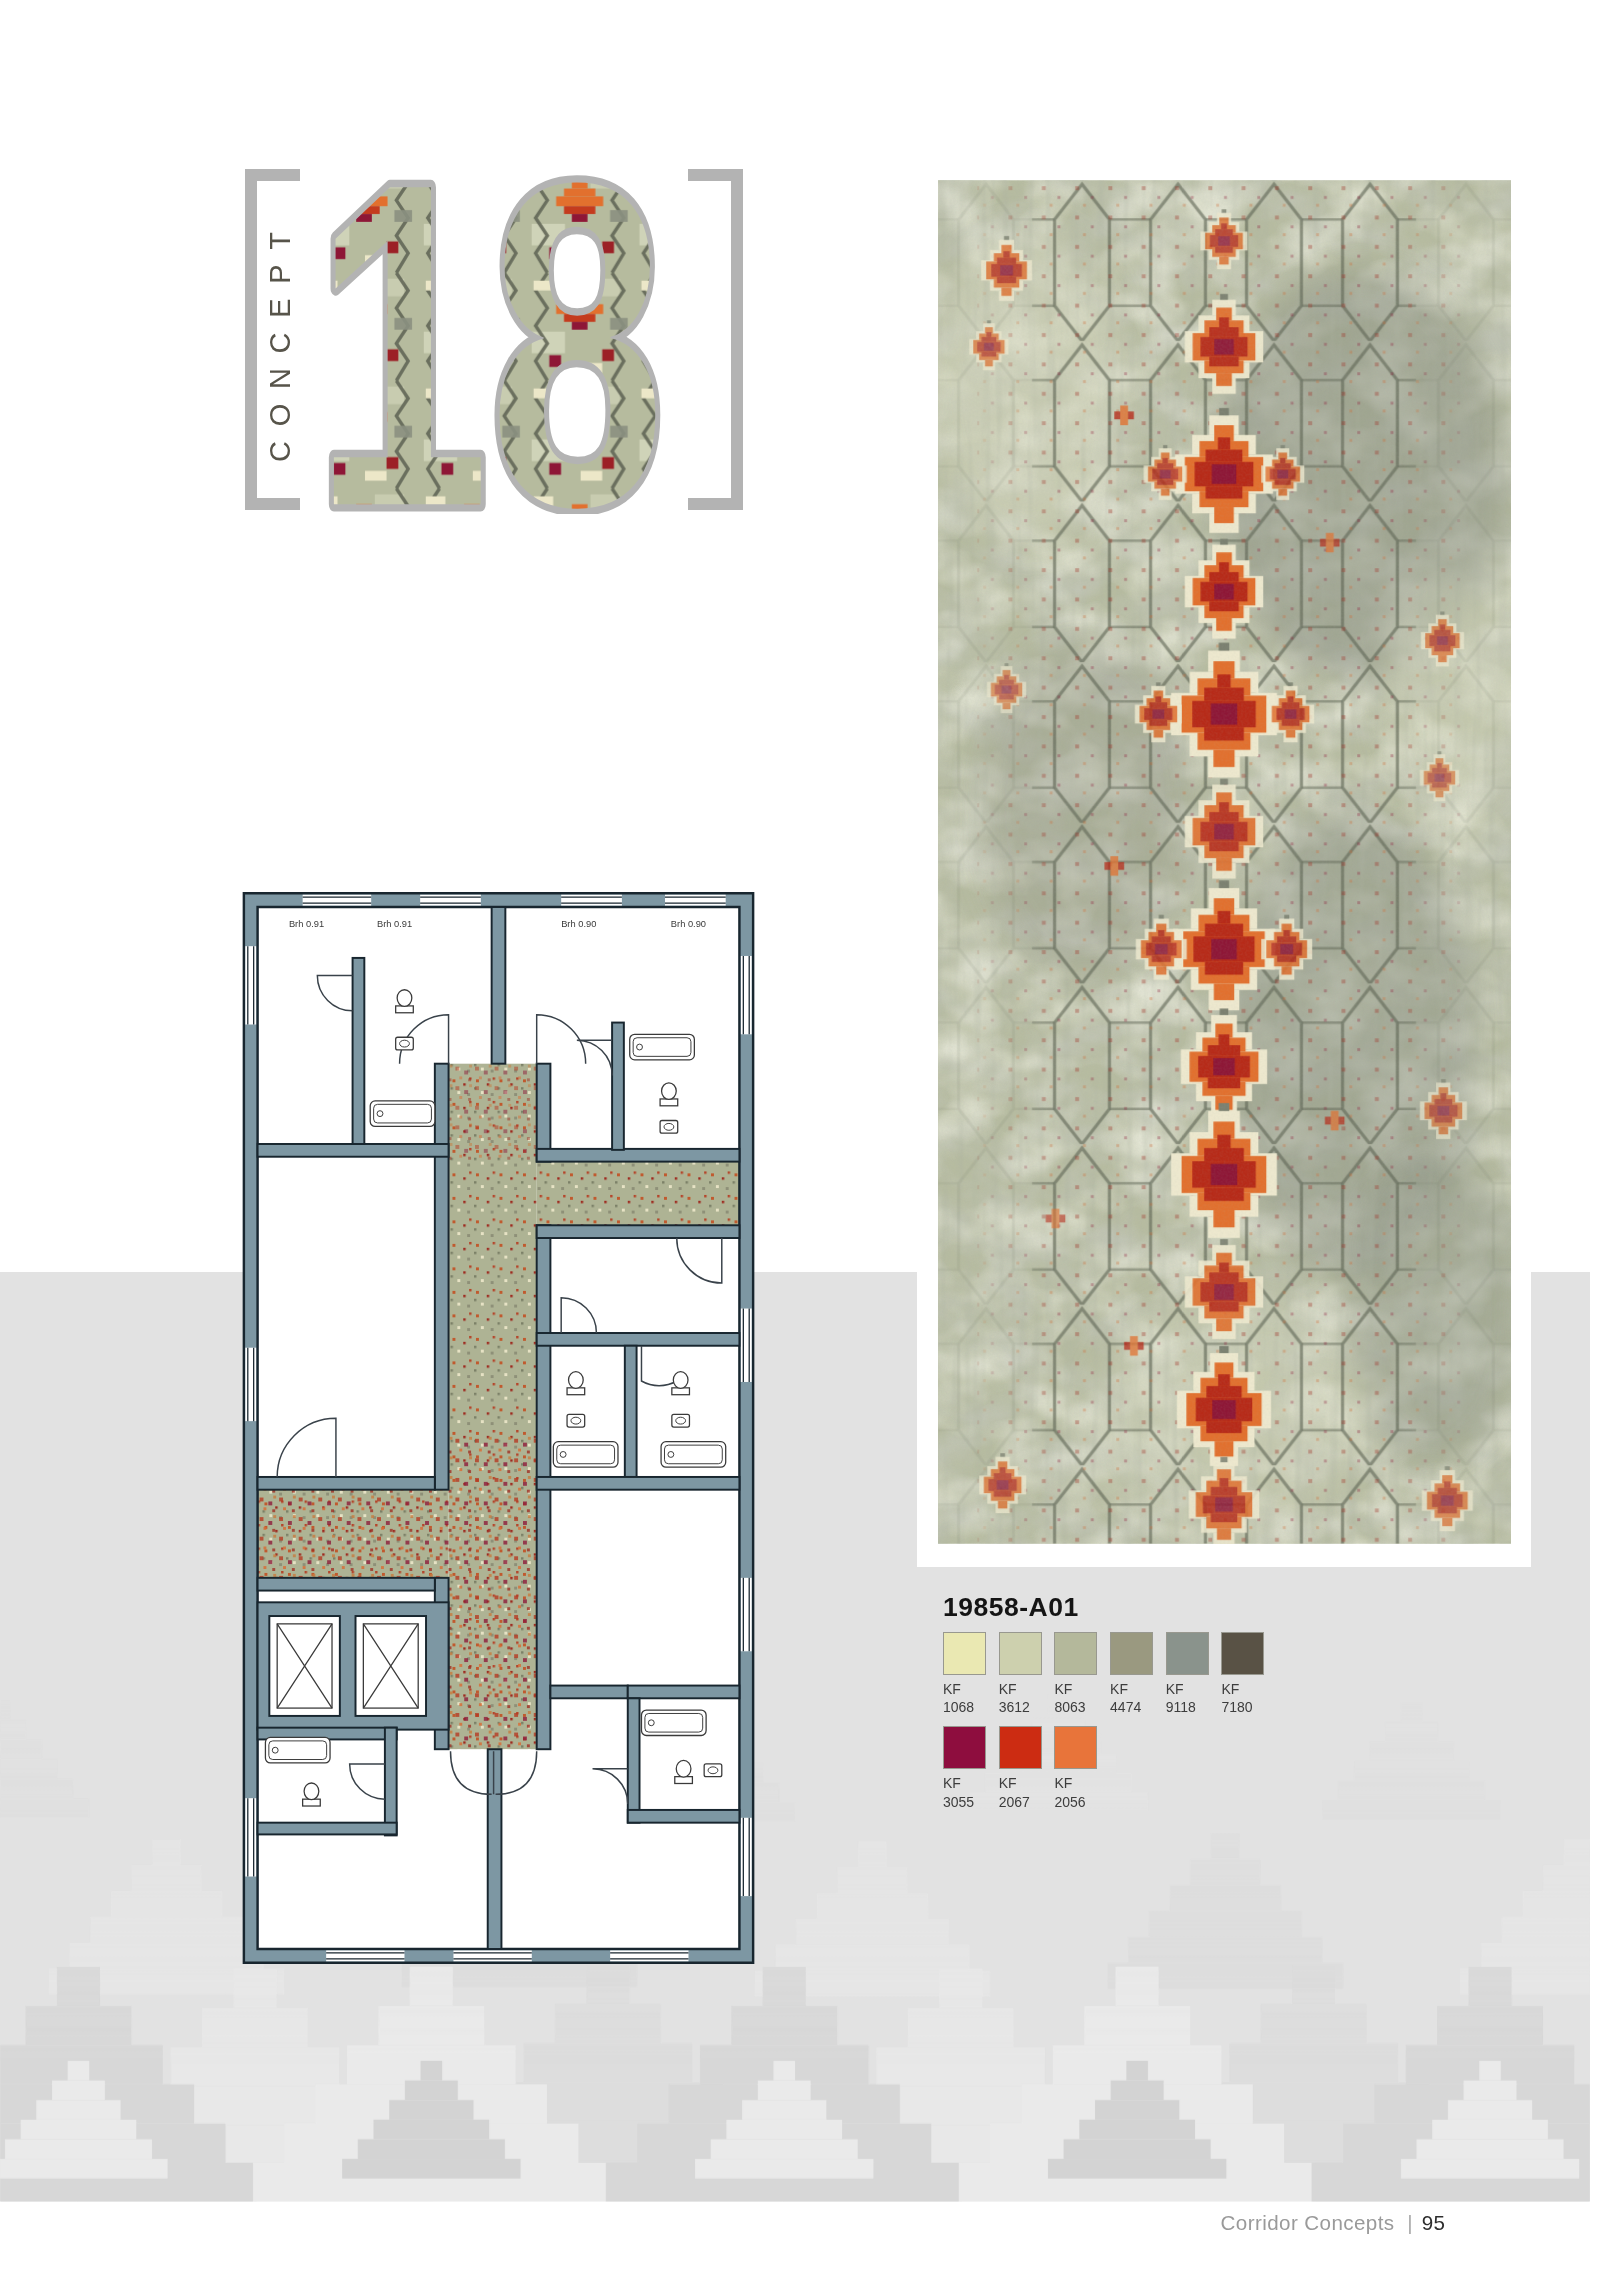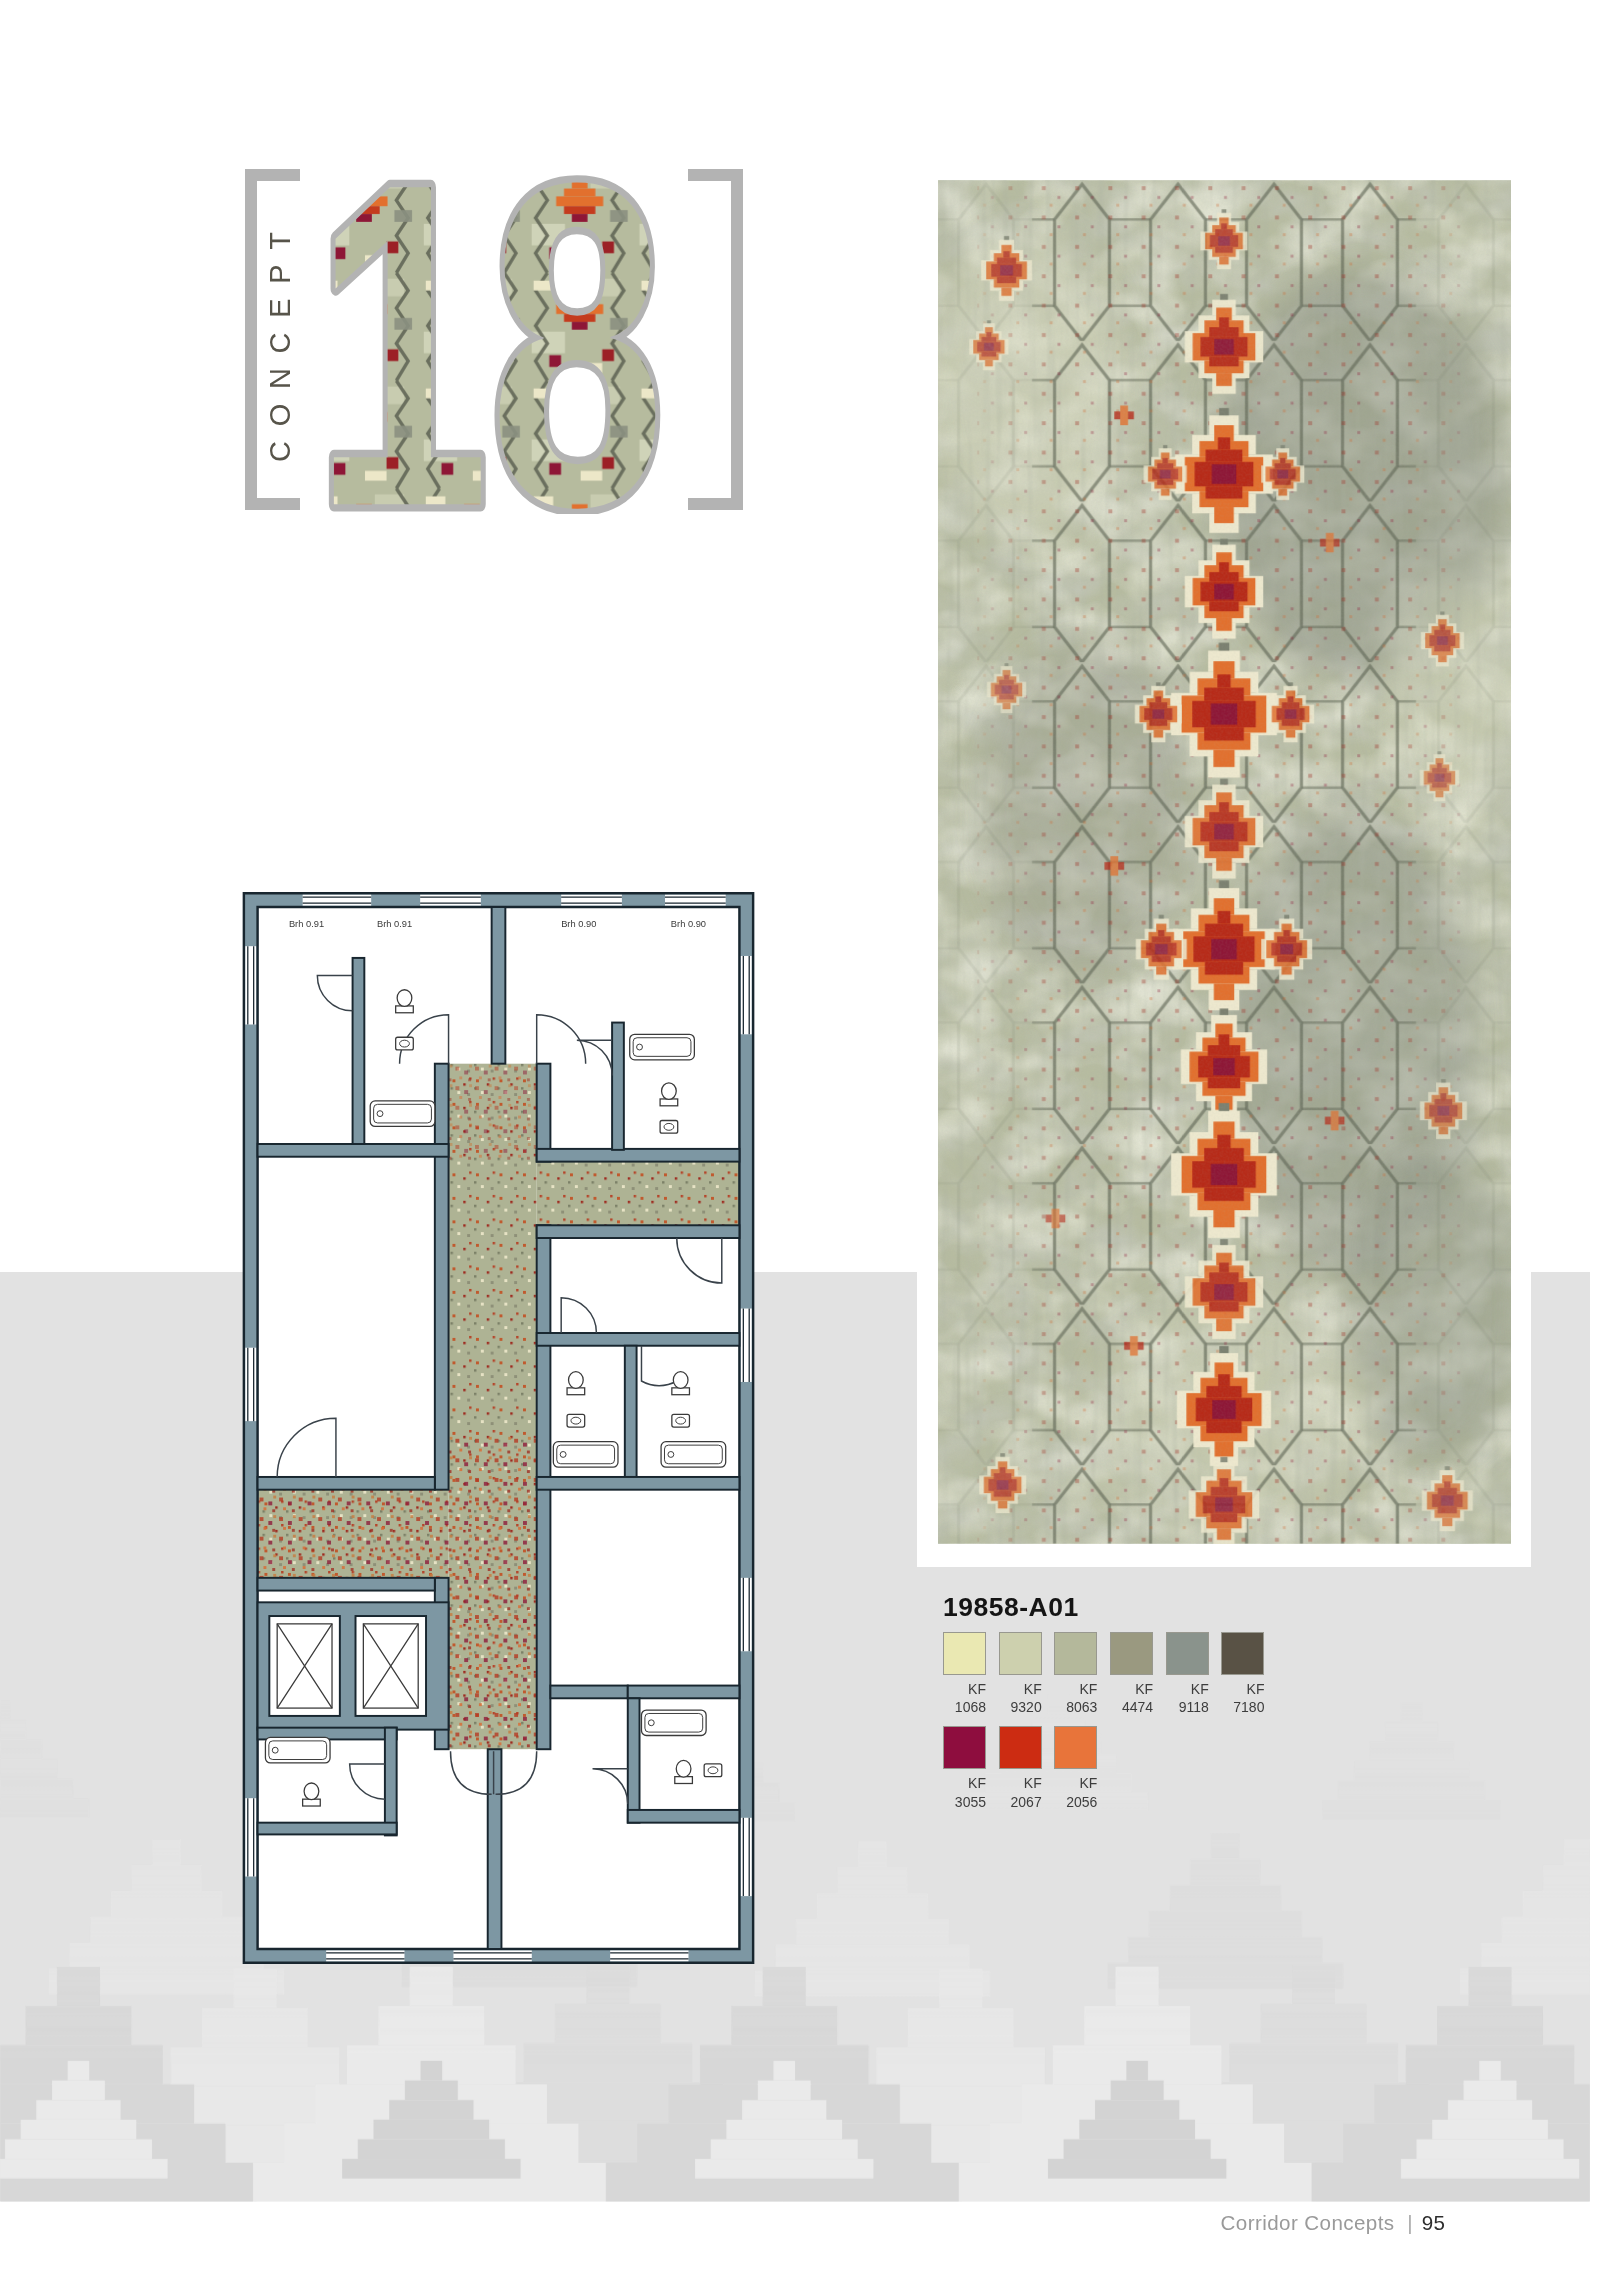--- a/index.html
+++ b/index.html
@@ -27,21 +27,21 @@
 
   
   #carpet-frame{left:917px;top:163px;width:614px;height:1404px;background:#ffffff;}
   #carpet-art{position:absolute;left:20.6px;top:16.7px;}
 
   
   #product-block{left:943px;top:1592px;width:549px;}
   #product-code{font-size:26.5px;font-weight:bold;color:#141414;letter-spacing:0.5px;margin:0 0 8.8px 0;}
   .sw-row{display:flex;gap:12.7px;margin-top:0;}
   .sw-row + .sw-row{margin-top:9.8px;}
-  .sw{width:43px;text-align:right;}
+  .sw{width:43px;}
   .sw-box{width:43px;height:43px;box-sizing:border-box;border:1px solid #98988f;}
   .sw-l1,.sw-l2{font-size:14px;color:#3d3d3d;line-height:1.32;}
   .sw-l1{margin-top:4.9px;}
 
   
   #footer{left:1127px;top:2211px;width:412px;text-align:center;font-size:20.6px;color:#9a9a9a;letter-spacing:0.4px;}
   #footer .sep{color:#aaaaaa;padding:0 8.8px 0 12.7px;font-weight:300;}
   #footer .pagenum{color:#2e2e2e;}
 </style>
 </head>
@@ -431,21 +431,21 @@
 
   <div class="sw-row">
     <div class="sw">
       <div class="sw-box" style="background: rgb(234, 232, 178);"></div>
       <div class="sw-l1">KF</div>
       <div class="sw-l2">1068</div>
     </div>
     <div class="sw">
       <div class="sw-box" style="background: rgb(205, 208, 174);"></div>
       <div class="sw-l1">KF</div>
-      <div class="sw-l2">9320</div>
+      <div class="sw-l2">3612</div>
     </div>
     <div class="sw">
       <div class="sw-box" style="background: rgb(180, 184, 155);"></div>
       <div class="sw-l1">KF</div>
       <div class="sw-l2">8063</div>
     </div>
     <div class="sw">
       <div class="sw-box" style="background: rgb(154, 153, 128);"></div>
       <div class="sw-l1">KF</div>
       <div class="sw-l2">4474</div>

